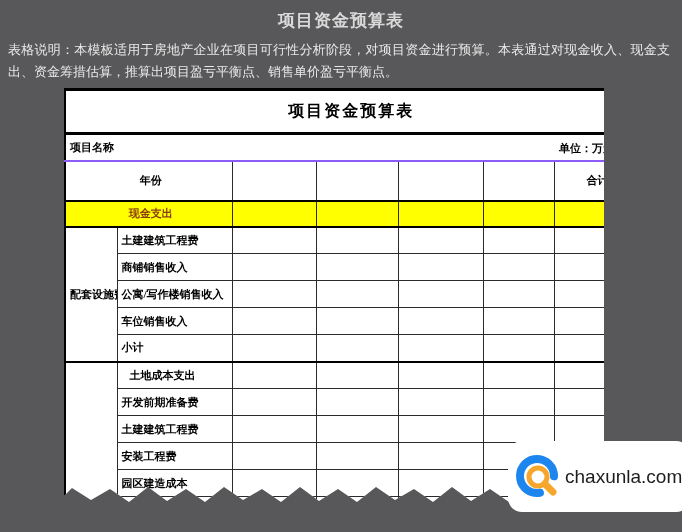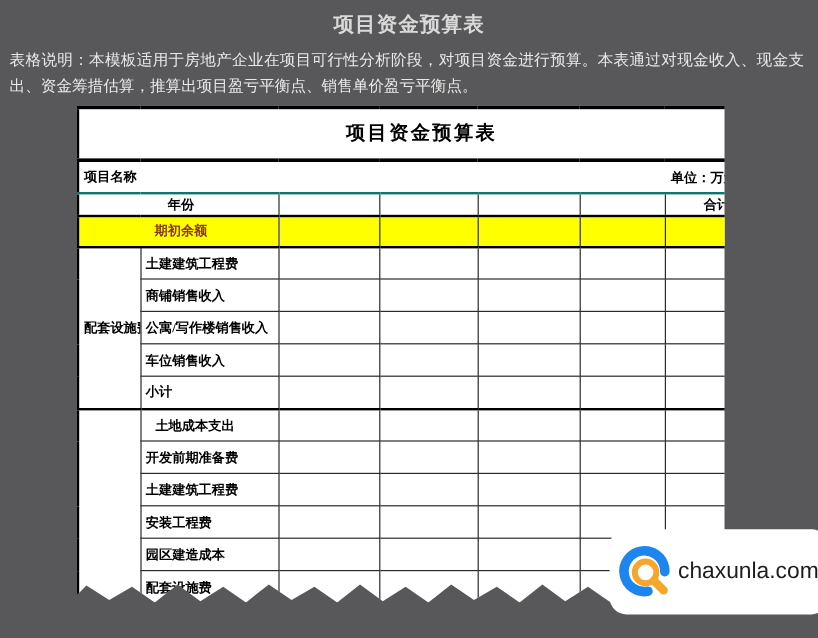--- a/index.html
+++ b/index.html
@@ -51,21 +51,21 @@
     overflow:hidden; white-space:nowrap;
     vertical-align:middle;
   }
   td.c { text-align:center; padding-left:0; }
   tr.title-row td {
     height:44px; border-bottom:3px solid #000;
     font-size:16px; text-align:center; padding-left:0; letter-spacing:2px;
   }
   tr.name-row td { height:27px; position:relative; }
   .unit-label { position:absolute; left:493px; top:6px; font-size:11px; }
-  tr.year-row td { height:19px; border-top:2px solid #0f766e; border-bottom:2px solid #000; }
+  tr.year-row td { height:40px; border-top:2px solid #8b5cf6; border-bottom:2px solid #000; }
   tr.open-row td { height:26px; border-bottom:2px solid #000; }
   tr.body-row td { height:27px; }
   tr.sep-row td { border-top:2px solid #000;padding-left:12px; }
 
   
   .wm {
     position:absolute; left:508px; top:441px; width:182px; height:71px;
     background:#fff; border-radius:14px; z-index:5;
     display:flex; align-items:center;
   }
@@ -110,21 +110,21 @@
       </tr>
       <tr class="year-row">
         <td colspan="2" class="c">年份</td>
         <td></td>
         <td></td>
         <td></td>
         <td></td>
         <td class="c">合计</td>
       </tr>
       <tr class="open-row" style="background:#ffff00;">
-        <td colspan="2" class="c" style="color:#8a3c10;">期初余额</td>
+        <td colspan="2" class="c" style="color:#8a3c10;">现金支出</td>
         <td></td>
         <td></td>
         <td></td>
         <td></td>
         <td></td>
       </tr>
 
       <tr class="body-row">
         <td rowspan="5" class="c">配套设施费</td>
         <td>土建建筑工程费</td>

